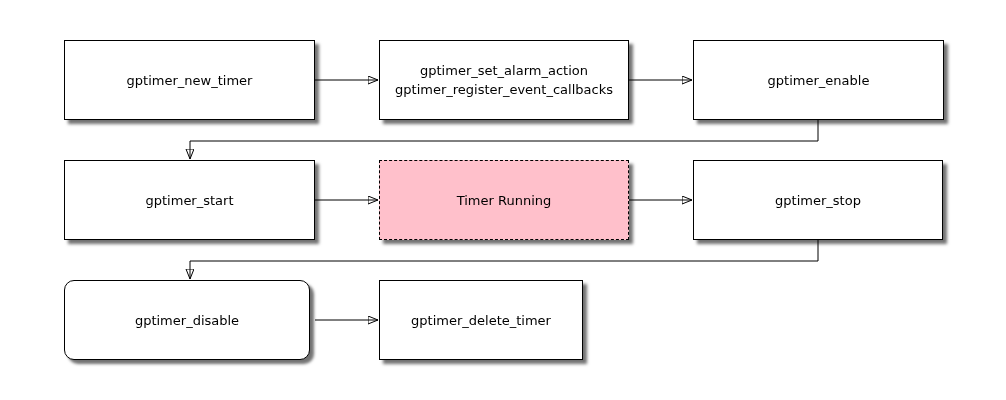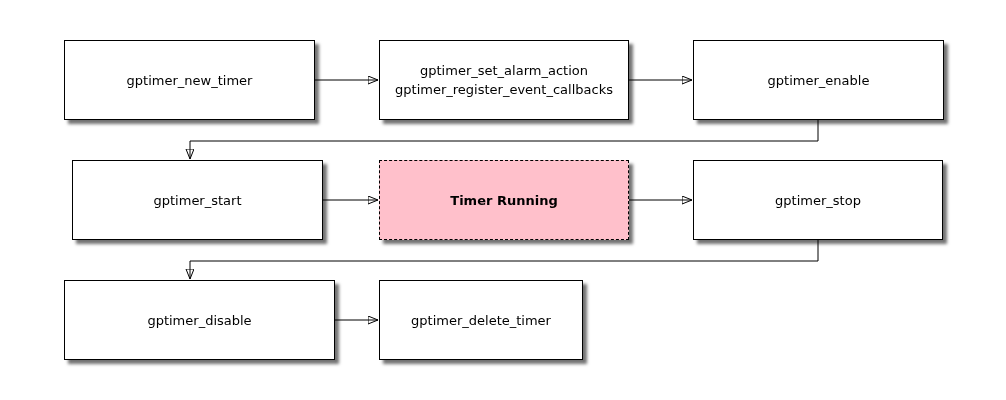--- a/index.html
+++ b/index.html
@@ -46,24 +46,24 @@
   }
   .node .label { white-space: pre-line; }
   .node.highlight {
     background: var(--highlight_fill);
     border: 1px dashed var(--node_border);
   }
   
   .n-new-timer  { left: 64px;  top: 40px;  width: 251px; height: 80px; }
   .n-set-alarm  { left: 379px; top: 40px;  width: 250px; height: 80px; }
   .n-enable     { left: 693px; top: 40px;  width: 251px; height: 80px; }
-  .n-start      { left: 64px;  top: 160px; width: 251px; height: 80px; margin-left: 8px; }
-  .n-running    { left: 379px; top: 160px; width: 250px; height: 80px; font-weight: bold; }
+  .n-start      { left: 64px;  top: 160px; width: 251px; height: 80px; }
+  .n-running    { left: 379px; top: 160px; width: 250px; height: 80px; }
   .n-stop       { left: 693px; top: 160px; width: 250px; height: 80px; align-items: center; }
-  .n-disable    { left: 64px;  top: 280px; width: 271px; height: 80px; }
+  .n-disable    { left: 64px;  top: 280px; width: 246px; height: 80px; border-radius: 10px; }
   .n-delete     { left: 379px; top: 280px; width: 204px; height: 80px; }
 </style>
 </head>
 <body>
 
 <div class="canvas">
 
   <svg class="edges" viewBox="0 0 1006 400" xmlns="http://www.w3.org/2000/svg">
     <defs>
       <marker id="arrow" markerWidth="11" markerHeight="9" refX="10" refY="4" orient="auto" markerUnits="userSpaceOnUse">

